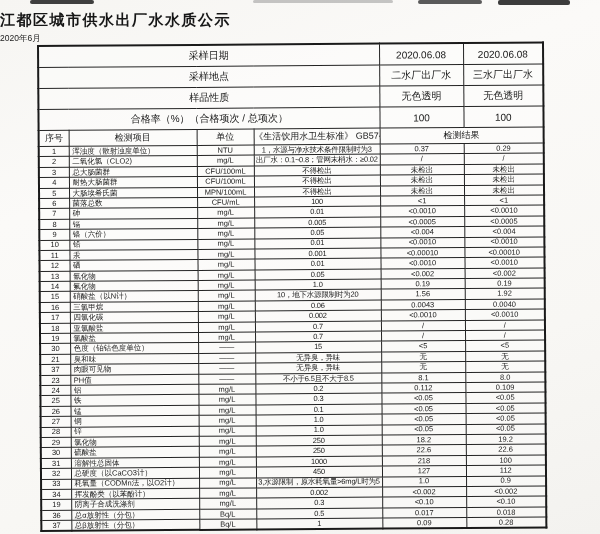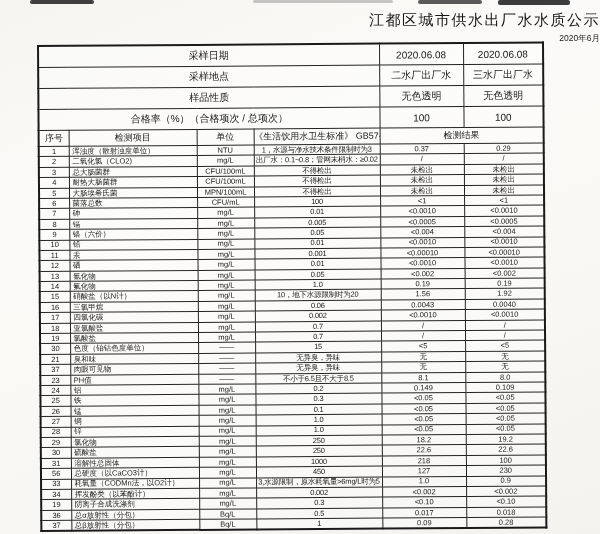--- a/index.html
+++ b/index.html
@@ -10,25 +10,25 @@
   .paper{
     position:relative;width:600px;height:534px;overflow:hidden;color:#1b1b1b;
     background:linear-gradient(160deg,#f6f5f2 0%,#fbfaf8 30%,#f8f7f4 70%,#f3f2ef 100%);
   }
   .smudge{position:absolute;top:0;border-radius:2px;filter:blur(0.6px);}
   .s1{left:30px;width:64px;height:4px;background:#3f3f3f;}
   .s2{left:253px;width:140px;height:2.5px;background:#9a9a9a;opacity:.55;}
   .s3{left:418px;width:64px;height:3.5px;background:#5a5a5a;}
   .s4{left:498px;width:72px;height:4.5px;background:#3c3c3c;}
   .title{
-    position:absolute;top:11px;left:0;width:100%;text-align:right;
-    font-size:15px;font-weight:normal;letter-spacing:1.5px;color:#161616;
+    position:absolute;top:11px;left:0;width:100%;text-align:left;
+    font-size:15px;font-weight:bold;letter-spacing:1.5px;color:#161616;
   }
   .subtitle{
-    position:absolute;top:33px;left:0;width:100%;text-align:right;
+    position:absolute;top:33px;left:0;width:100%;text-align:left;
     font-size:8.5px;color:#222;
   }
   table.report{
     position:absolute;top:45px;left:37px;width:505px;
     border-collapse:collapse;table-layout:fixed;
     border:2px solid #1a1a1a;
     transform:rotate(-0.4deg);transform-origin:0 0;
     background:rgba(255,255,255,0.35);
   }
   td,th{
@@ -279,21 +279,21 @@
     <td class="c-unit">——</td>
     <td class="c-std">不小于6.5且不大于8.5</td>
     <td class="c-res">8.1</td>
     <td class="c-res">8.0</td>
   </tr>
         <tr class="data">
     <td class="c-no">24</td>
     <td class="c-item">铝</td>
     <td class="c-unit">mg/L</td>
     <td class="c-std">0.2</td>
-    <td class="c-res">0.149</td>
+    <td class="c-res">0.112</td>
     <td class="c-res">0.109</td>
   </tr>
         <tr class="data">
     <td class="c-no">25</td>
     <td class="c-item">铁</td>
     <td class="c-unit">mg/L</td>
     <td class="c-std">0.3</td>
     <td class="c-res">&lt;0.05</td>
     <td class="c-res">&lt;0.05</td>
   </tr>
@@ -339,26 +339,26 @@
   </tr>
         <tr class="data">
     <td class="c-no">31</td>
     <td class="c-item">溶解性总固体</td>
     <td class="c-unit">mg/L</td>
     <td class="c-std">1000</td>
     <td class="c-res">218</td>
     <td class="c-res">100</td>
   </tr>
         <tr class="data">
-    <td class="c-no">56</td>
+    <td class="c-no">32</td>
     <td class="c-item">总硬度（以CaCO3计）</td>
     <td class="c-unit">mg/L</td>
     <td class="c-std">450</td>
     <td class="c-res">127</td>
-    <td class="c-res">230</td>
+    <td class="c-res">112</td>
   </tr>
         <tr class="data">
     <td class="c-no">33</td>
     <td class="c-item">耗氧量（CODMn法，以O2计）</td>
     <td class="c-unit">mg/L</td>
     <td class="c-std">3,水源限制，原水耗氧量&gt;6mg/L时为5</td>
     <td class="c-res">1.0</td>
     <td class="c-res">0.9</td>
   </tr>
         <tr class="data">

